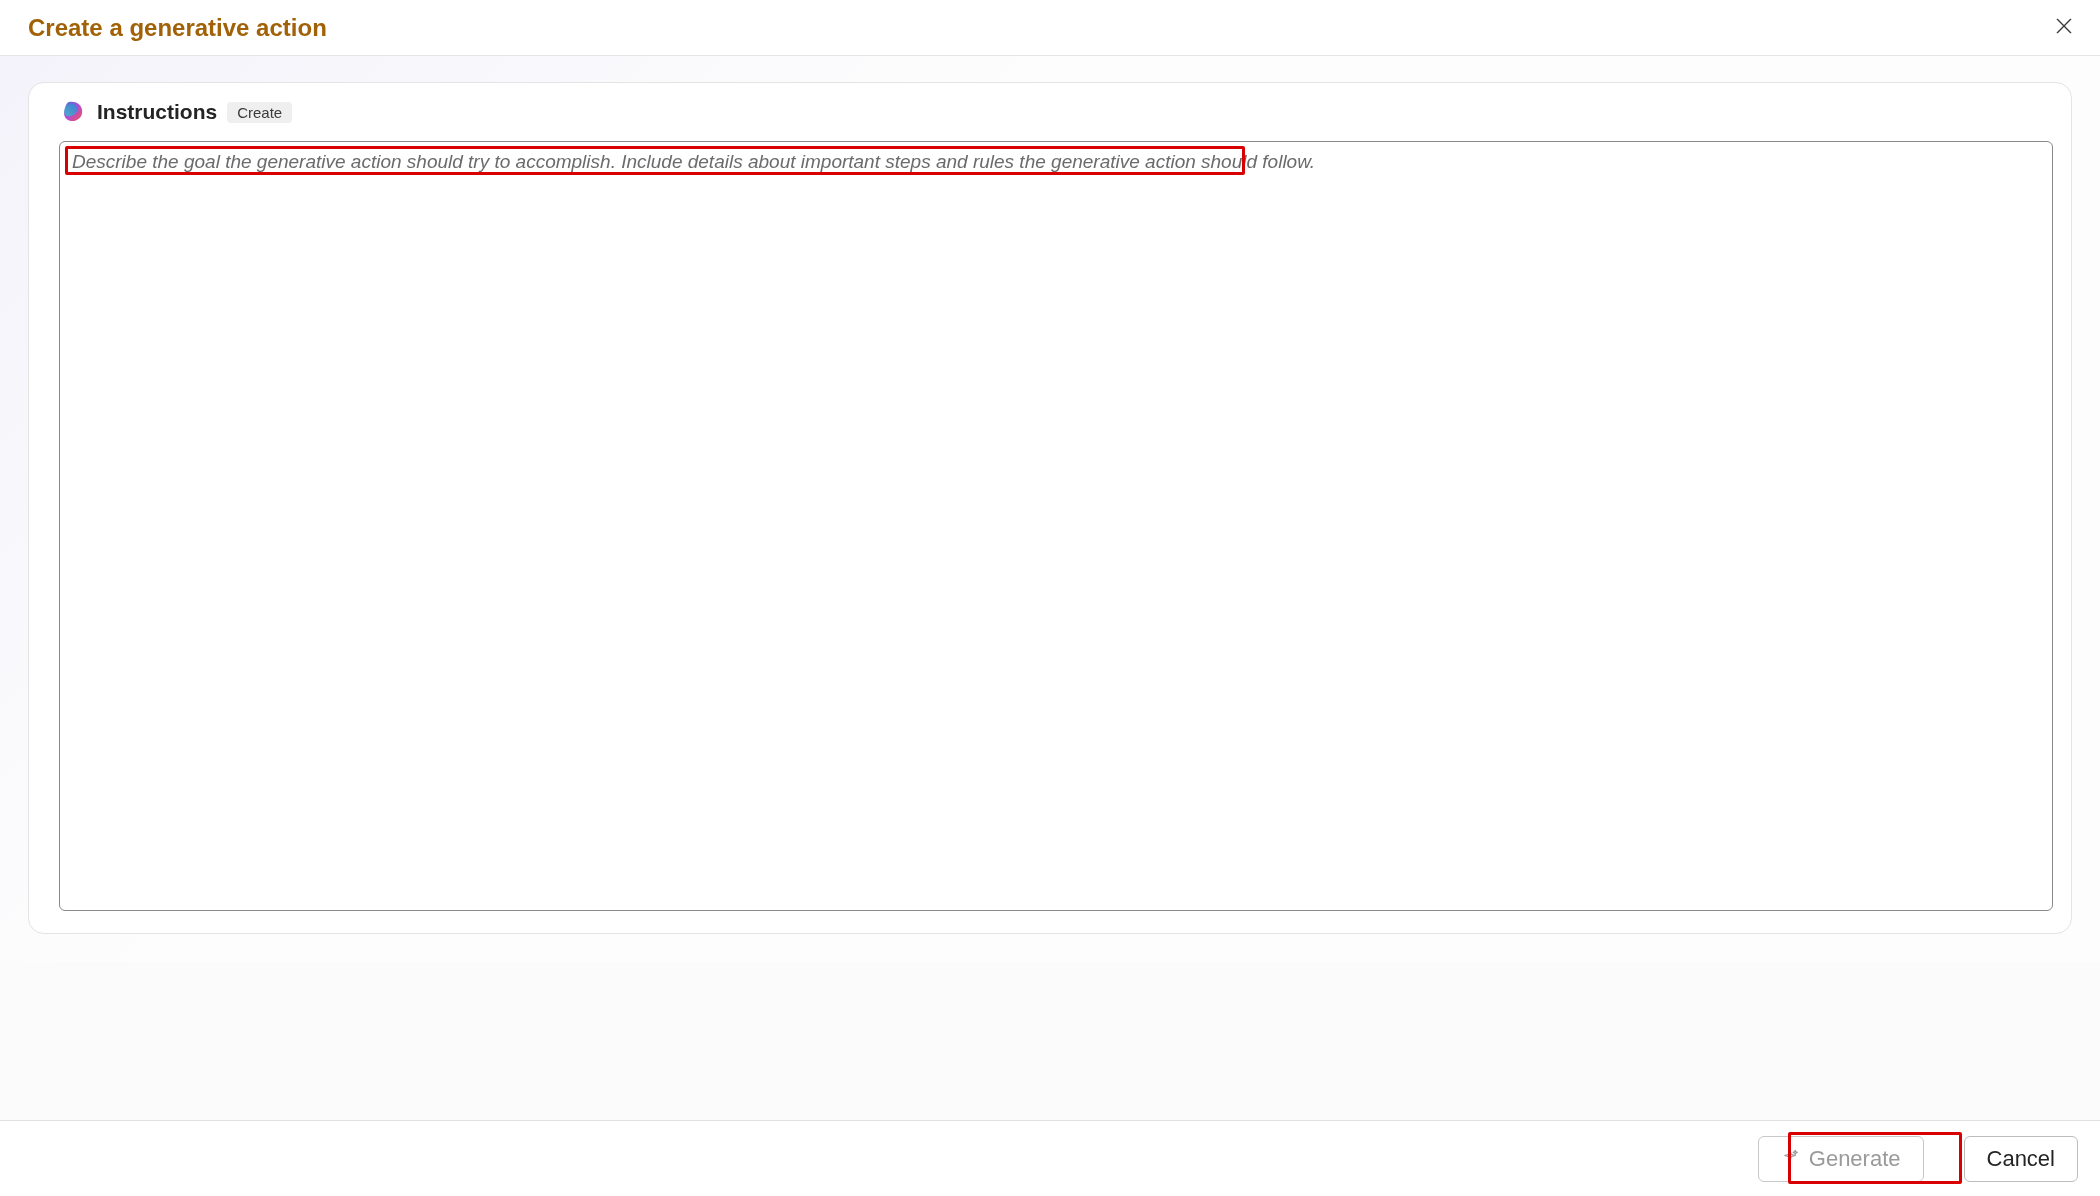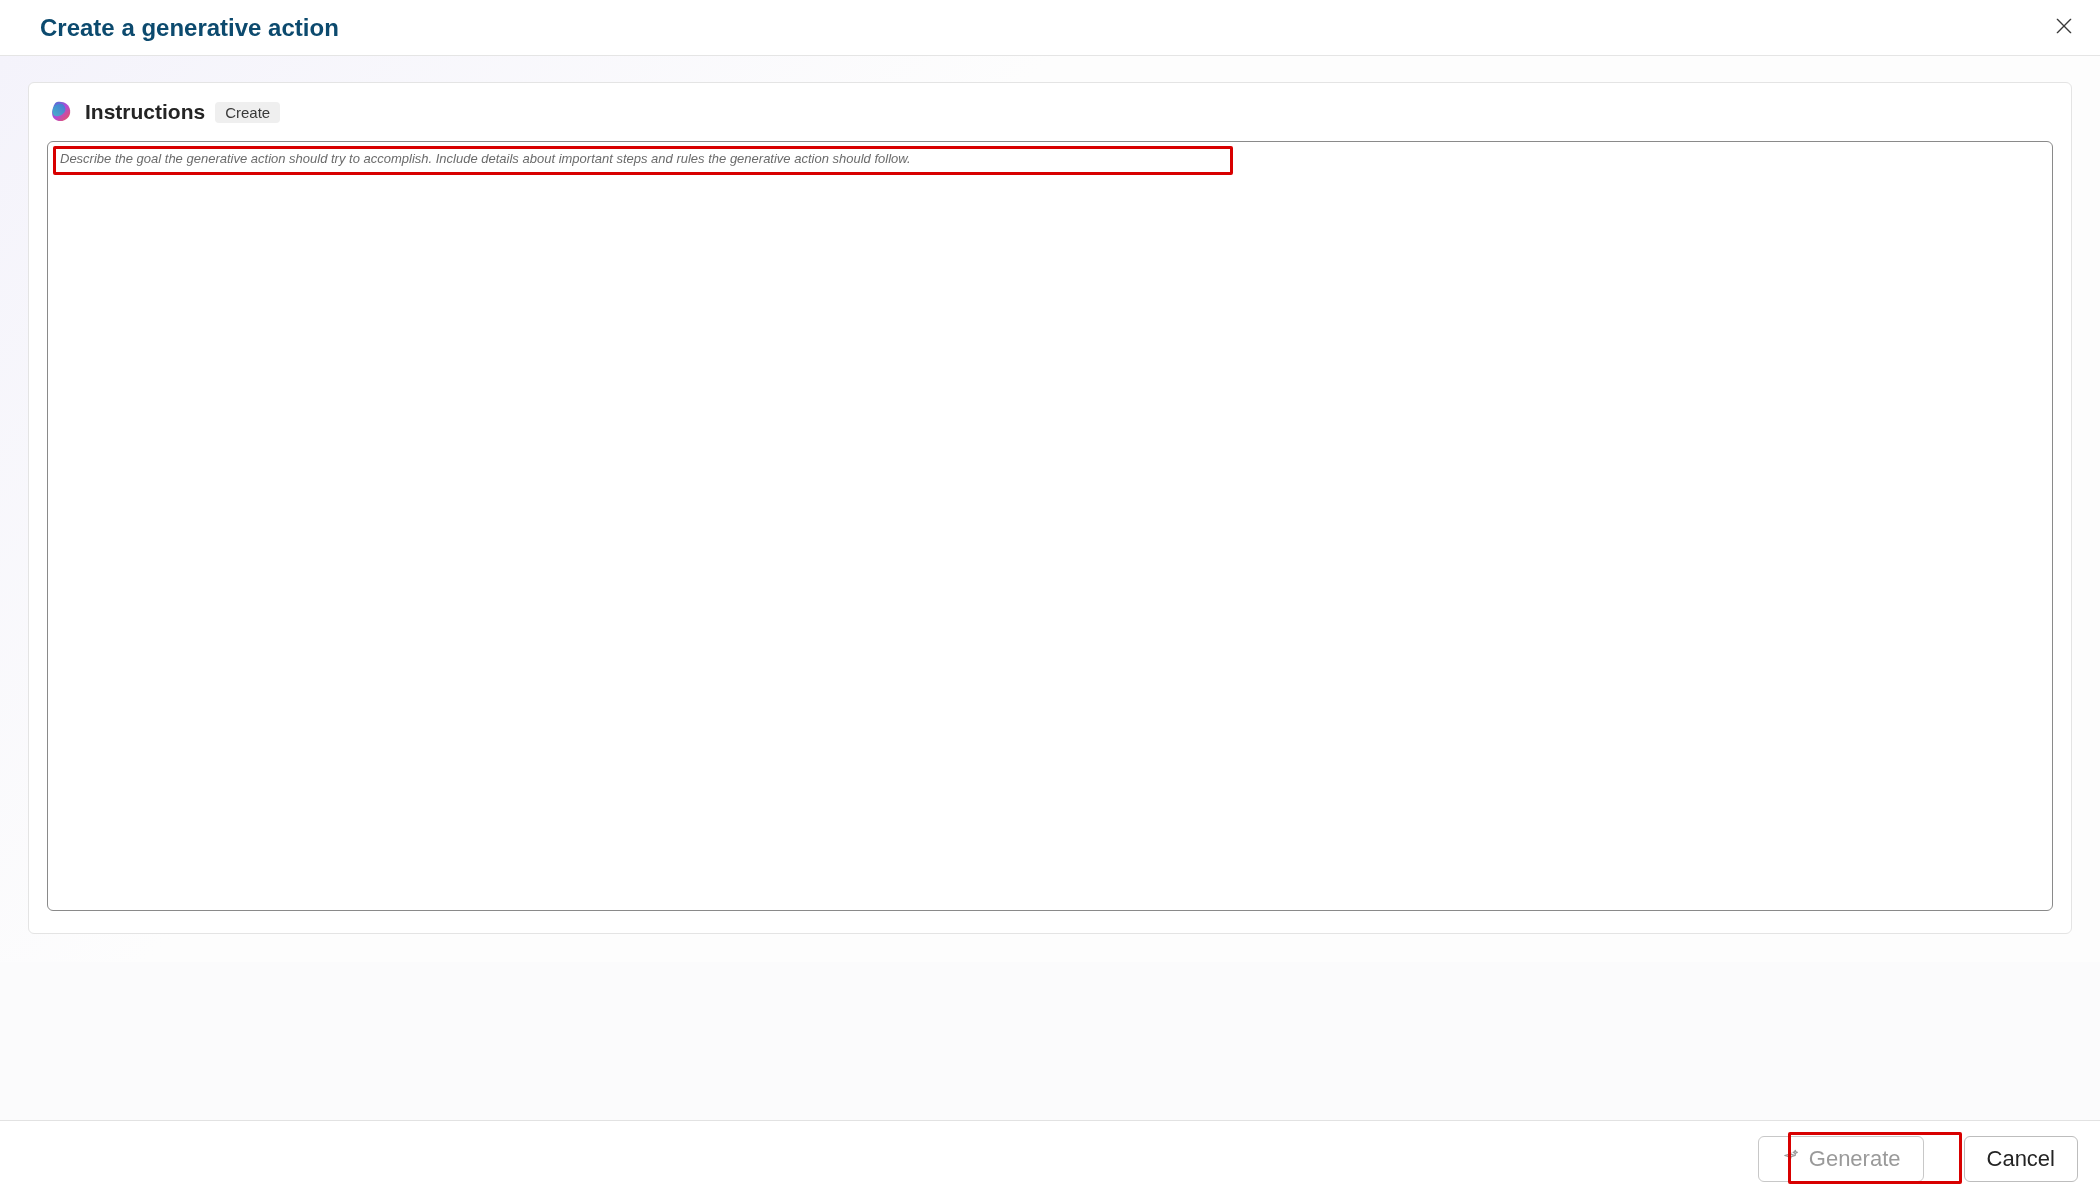--- a/index.html
+++ b/index.html
@@ -16,22 +16,22 @@
     position: relative;
     height: 56px;
     border-bottom: 1px solid #e5e5e5;
     background: #ffffff;
     display: flex;
     align-items: center;
   }
   .titlebar .title {
     font-size: 24px;
     font-weight: 600;
-    margin-left: 40px;
-    color: #0c4a6e;
+    margin-left: 28px;
+    color: #a16207;
   }
   .close-btn {
     position: absolute;
     right: 12px;
     top: 50%;
     transform: translateY(-50%);
     width: 48px; height: 48px;
     display: flex;
     align-items: center;
     justify-content: center;
@@ -50,22 +50,22 @@
     font-size: 21px;
     font-weight: 600;
     color: #1b1b1b;
     margin: 0 0 24px 0;
   }
 
   
   .card {
     background: #ffffff;
     border: 1px solid #e4e4e4;
-    border-radius: 6px;
-    padding: 16px 18px 22px 18px;
+    border-radius: 16px;
+    padding: 16px 18px 22px 30px;
   }
   .card-header {
     display: flex;
     align-items: center;
     gap: 10px;
     margin-bottom: 16px;
     margin-left: 2px;
   }
   .copilot-icon {
     width: 26px; height: 26px;
@@ -104,21 +104,21 @@
     border-radius: 2px;
     pointer-events: none;
   }
   .textarea-wrap textarea {
     width: 100%;
     height: 100%;
     border: none;
     outline: none;
     resize: none;
     font-family: inherit;
-    font-size: 13px;
+    font-size: 19px;
     font-style: italic;
     color: #701a75;
     padding: 4px 2px;
     background: transparent;
   }
   .textarea-wrap textarea::placeholder {
     color: #6b6b6b;
     font-style: italic;
   }
 

